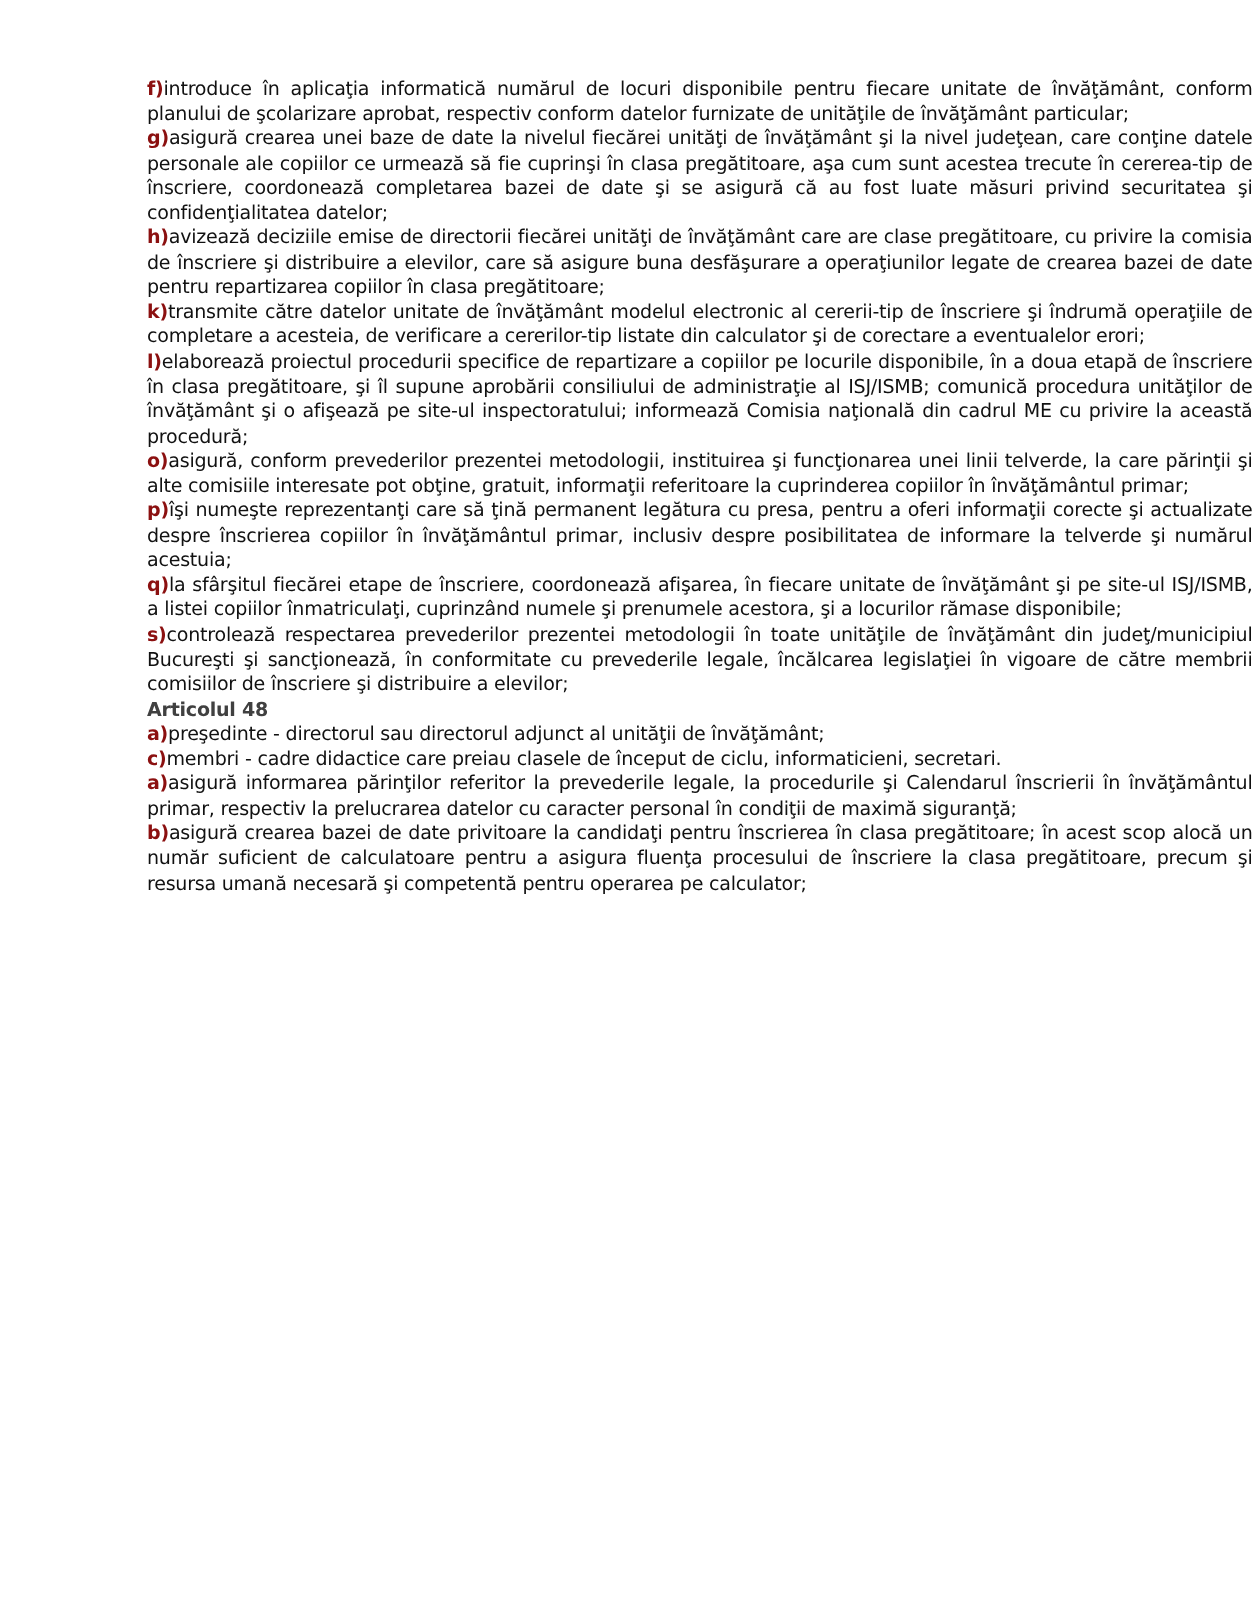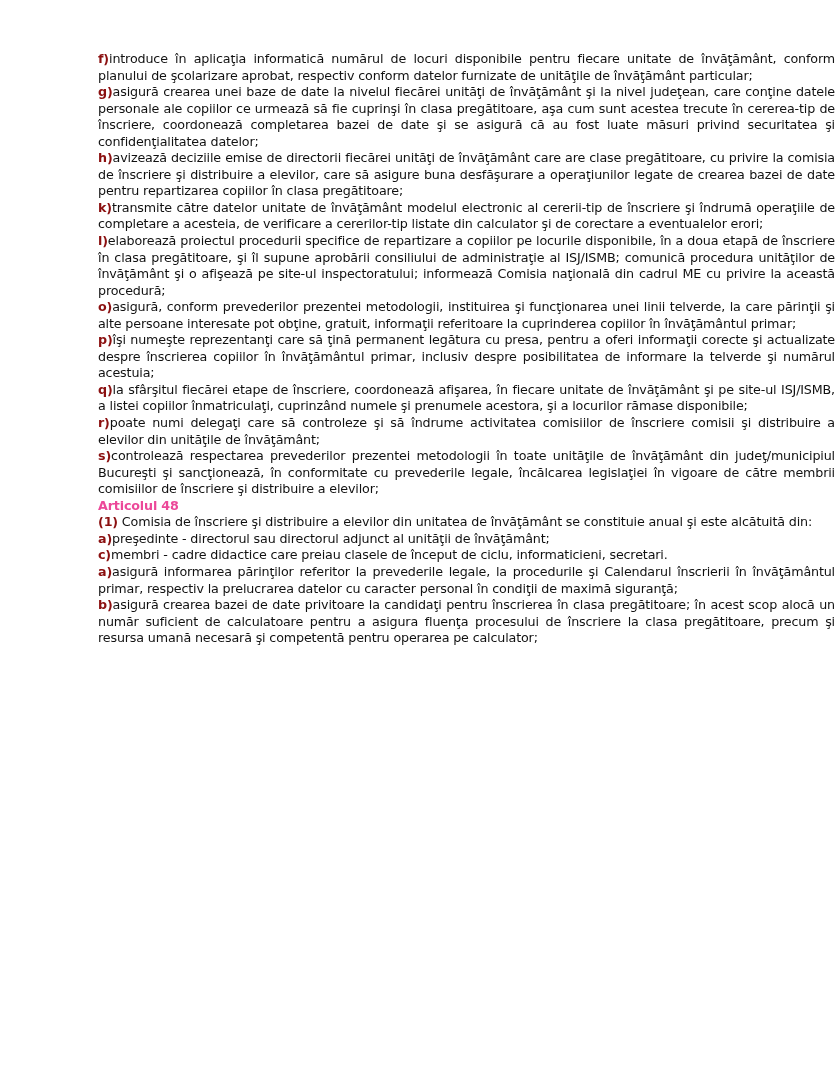--- a/index.html
+++ b/index.html
@@ -13,41 +13,39 @@
     font-size: 12.7px;
     line-height: 16.55px;
     color: #111111;
     text-align: justify;
     letter-spacing: -0.15px;
     word-spacing: 0px;
     margin-left: 48px;
   }
   .para { margin: 0; padding: 0; }
   .mark { color: #8b1010; font-weight: bold; }
-  .article-title { color: #ec4899; font-weight: bold; margin: 0; }
+  .article-title { color: #404040; font-weight: bold; margin: 0; }
 </style>
 </head>
 <body>
 
 <div class="page">
 
   <p class="para"><span class="mark">f)</span><span>introduce în aplicaţia informatică numărul de locuri disponibile pentru fiecare unitate de învăţământ, conform planului de şcolarizare aprobat, respectiv conform datelor furnizate de unităţile de învăţământ particular;</span></p>
   <p class="para"><span class="mark">g)</span><span>asigură crearea unei baze de date la nivelul fiecărei unităţi de învăţământ şi la nivel judeţean, care conţine datele personale ale copiilor ce urmează să fie cuprinşi în clasa pregătitoare, aşa cum sunt acestea trecute în cererea-tip de înscriere, coordonează completarea bazei de date şi se asigură că au fost luate măsuri privind securitatea şi confidenţialitatea datelor;</span></p>
   <p class="para"><span class="mark">h)</span><span>avizează deciziile emise de directorii fiecărei unităţi de învăţământ care are clase pregătitoare, cu privire la comisia de înscriere şi distribuire a elevilor, care să asigure buna desfăşurare a operaţiunilor legate de crearea bazei de date pentru repartizarea copiilor în clasa pregătitoare;</span></p>
   <p class="para"><span class="mark">k)</span><span>transmite către datelor unitate de învăţământ modelul electronic al cererii-tip de înscriere şi îndrumă operaţiile de completare a acesteia, de verificare a cererilor-tip listate din calculator şi de corectare a eventualelor erori;</span></p>
   <p class="para"><span class="mark">l)</span><span>elaborează proiectul procedurii specifice de repartizare a copiilor pe locurile disponibile, în a doua etapă de înscriere în clasa pregătitoare, şi îl supune aprobării consiliului de administraţie al ISJ/ISMB; comunică procedura unităţilor de învăţământ şi o afişează pe site-ul inspectoratului; informează Comisia naţională din cadrul ME cu privire la această procedură;</span></p>
-  <p class="para"><span class="mark">o)</span><span>asigură, conform prevederilor prezentei metodologii, instituirea şi funcţionarea unei linii telverde, la care părinţii şi alte persoane interesate pot obţine, gratuit, informaţii referitoare la cuprinderea copiilor în învăţământul primar;</span></p>
+  <p class="para"><span class="mark">o)</span><span>asigură, conform prevederilor prezentei metodologii, instituirea şi funcţionarea unei linii telverde, la care părinţii şi alte comisiile interesate pot obţine, gratuit, informaţii referitoare la cuprinderea copiilor în învăţământul primar;</span></p>
   <p class="para"><span class="mark">p)</span><span>îşi numeşte reprezentanţi care să ţină permanent legătura cu presa, pentru a oferi informaţii corecte şi actualizate despre înscrierea copiilor în învăţământul primar, inclusiv despre posibilitatea de informare la telverde şi numărul acestuia;</span></p>
   <p class="para"><span class="mark">q)</span><span>la sfârşitul fiecărei etape de înscriere, coordonează afişarea, în fiecare unitate de învăţământ şi pe site-ul ISJ/ISMB, a listei copiilor înmatriculaţi, cuprinzând numele şi prenumele acestora, şi a locurilor rămase disponibile;</span></p>
-  <p class="para"><span class="mark">r)</span><span>poate numi delegaţi care să controleze şi să îndrume activitatea comisiilor de înscriere comisii şi distribuire a elevilor din unităţile de învăţământ;</span></p>
   <p class="para"><span class="mark">s)</span><span>controlează respectarea prevederilor prezentei metodologii în toate unităţile de învăţământ din judeţ/municipiul Bucureşti şi sancţionează, în conformitate cu prevederile legale, încălcarea legislaţiei în vigoare de către membrii comisiilor de înscriere şi distribuire a elevilor;</span></p>
 
 
   <p class="article-title">Articolul 48</p>
 
-  <p class="para"><span class="mark">(1)</span><span> Comisia de înscriere şi distribuire a elevilor din unitatea de învăţământ se constituie anual şi este alcătuită din:</span></p>
   <p class="para"><span class="mark">a)</span><span>preşedinte - directorul sau directorul adjunct al unităţii de învăţământ;</span></p>
   <p class="para"><span class="mark">c)</span><span>membri - cadre didactice care preiau clasele de început de ciclu, informaticieni, secretari.</span></p>
 
   <p class="para"><span class="mark">a)</span><span>asigură informarea părinţilor referitor la prevederile legale, la procedurile şi Calendarul înscrierii în învăţământul primar, respectiv la prelucrarea datelor cu caracter personal în condiţii de maximă siguranţă;</span></p>
   <p class="para"><span class="mark">b)</span><span>asigură crearea bazei de date privitoare la candidaţi pentru înscrierea în clasa pregătitoare; în acest scop alocă un număr suficient de calculatoare pentru a asigura fluenţa procesului de înscriere la clasa pregătitoare, precum şi resursa umană necesară şi competentă pentru operarea pe calculator;</span></p>
 
 </div>
 
 </body></html>

